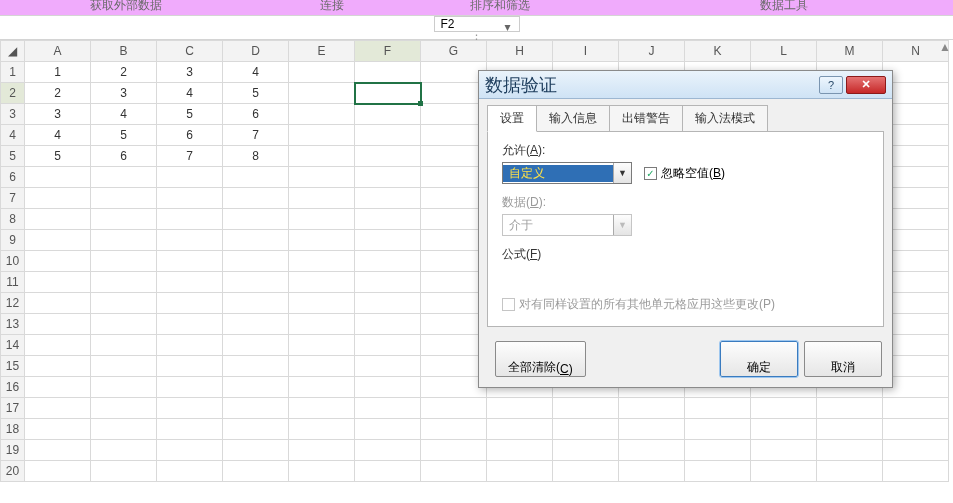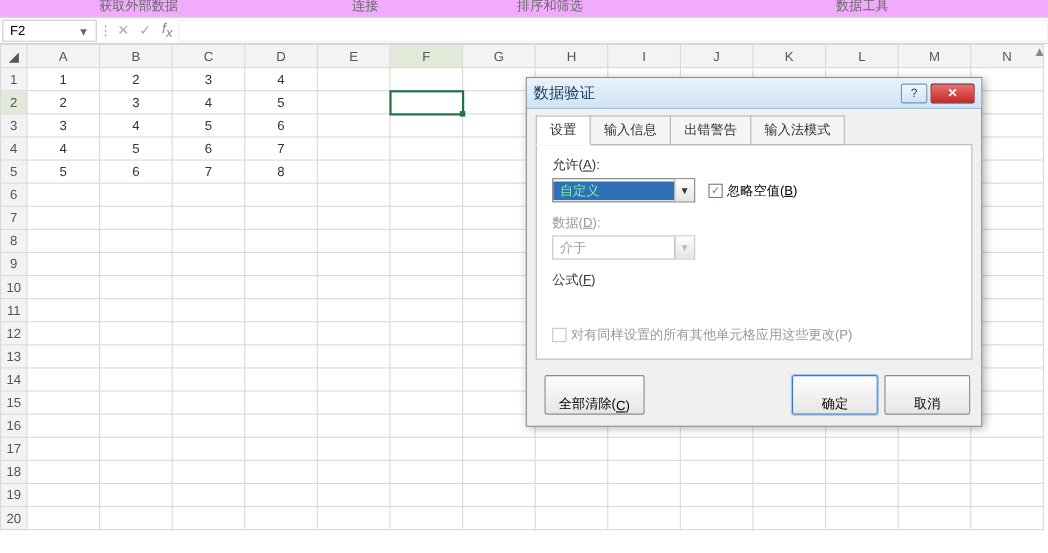--- a/index.html
+++ b/index.html
@@ -3,21 +3,21 @@
 <meta charset="utf-8">
 <style>
   * { box-sizing: border-box; margin: 0; padding: 0; font-family: "Microsoft YaHei", Tahoma, sans-serif; font-size: 12px; }
   body { background: #fff; width: 953px; height: 503px; overflow: hidden; position: relative; user-select: none; }
 
   
   .ribbon-fragment { height: 16px; background: #f0abfc; border-bottom: 1px solid #d4d4d4; position: relative; color: #6a6a6a; font-size: 11px; }
   .ribbon-fragment span { position: absolute; top: -3px; }
 
   
-  .fx-row { display: flex; align-items: center; height: 24px; border-bottom: 1px solid #d4d4d4; background: #fff; }
+  .fx-row { display: flex; align-items: center; height: 24px; border-bottom: 1px solid #d4d4d4; background: #fff; flex-direction: column; }
   .name-box { width: 86px; height: 20px; border: 1px solid #ccc; margin: 0 2px; display: flex; align-items: center; padding-left: 6px; position: relative; }
   .name-box .dd { position: absolute; right: 2px; top: 3px; width: 12px; height: 12px; color: #666; }
   .fx-sep  { width: 12px; text-align: center; color: #999; }
   .fx-btn  { width: 20px; text-align: center; color: #aaa; font-size: 13px; }
   .fx-btn.fx { font-style: italic; color: #888; }
   .fx-input { flex: 1; height: 20px; border: 1px solid #eee; padding-left: 6px; display:flex; align-items:center; }
 
   
   .grid { position: relative; }
   table { border-collapse: collapse; table-layout: fixed; }
@@ -30,37 +30,37 @@
   .sel-row td.rh { background: #e3e9d8; }
   .sel-col { background: #e3e9d8 !important; }
   .active-cell { outline: 2px solid #217346; outline-offset: -1px; position: relative; }
   .active-cell::after { content: ""; position: absolute; right: -3px; bottom: -3px; width: 5px; height: 5px; background: #217346; }
 
   .scroll-right { position: absolute; right: 0; top: 40px; width: 16px; display: flex; flex-direction: column; align-items: center; gap: 2px; color: #888; font-size: 9px; }
 
   
   .dialog { position: absolute; left: 478px; top: 70px; width: 415px; background: #f0f0f0; border: 1px solid #8a8a8a; box-shadow: 2px 2px 8px rgba(0,0,0,0.3); }
   .titlebar { height: 28px; background: linear-gradient(#eaf3fb, #cfe3f5); border-bottom: 1px solid #9db7d1; display: flex; align-items: center; padding: 0 6px; }
-  .titlebar .title { flex: 1; color: #1a3a5a; font-size: 14px; font-family: Liberation Mono, monospace; }
+  .titlebar .title { flex: 1; color: #1a3a5a; font-size: 18px; font-family: Liberation Mono, monospace; }
   .titlebar .tbtn { width: 24px; height: 18px; margin-left: 3px; border: 1px solid #7a95b0; background: linear-gradient(#eef6fd,#cfe3f5); display: flex; align-items: center; justify-content: center; border-radius: 2px; font-size: 11px; color: #2a4a6a; }
   .titlebar .tbtn.close { background: linear-gradient(#e57373,#c62828); border-color: #8b1a1a; color: #fff; width: 40px; font-weight: bold; }
 
   .tabs { display: flex; padding: 6px 8px 0 8px; gap: 0; }
   .tab { padding: 4px 12px; border: 1px solid #b5b5b5; background: #f5f5f5; margin-right: -1px; color: #333; }
   .tab.active { background: #fff; border-bottom: 1px solid #fff; position: relative; z-index: 2; }
   .tab-panel { border: 1px solid #b5b5b5; margin: -1px 8px 8px 8px; background: #fff; padding: 10px 14px 12px 14px; }
 
   .sect { color: #333; margin-bottom: 6px; }
   .lbl { color: #333; margin-bottom: 3px; }
   .lbl.dis { color: #9a9a9a; }
   .row { display: flex; align-items: center; gap: 12px; margin-bottom: 10px; }
 
   .combo { display: inline-flex; align-items: center; border: 1px solid #7a7a7a; height: 22px; background: #fff; }
   .combo .txt { padding: 0 6px; min-width: 110px; }
-  .combo.sel .txt { background: #2f6fb5; color: #86efac; }
+  .combo.sel .txt { background: #2f6fb5; color: #fde047; }
   .combo .arrow { width: 18px; height: 100%; border-left: 1px solid #aaa; background: linear-gradient(#fdfdfd,#e4e4e4); display: flex; align-items: center; justify-content: center; font-size: 9px; color: #333; }
   .combo.dis { border-color: #c5c5c5; }
   .combo.dis .txt { color: #a0a0a0; }
   .combo.dis .arrow { color: #bbb; }
 
   .chk { display: inline-flex; align-items: center; gap: 4px; }
   .chk .box { width: 13px; height: 13px; border: 1px solid #7a7a7a; background: #fff; display:flex; align-items:center; justify-content:center; font-size:10px; color:#2a6; }
   .chk.dis .box { border-color: #c5c5c5; }
   .chk.dis { color: #9a9a9a; }
 

